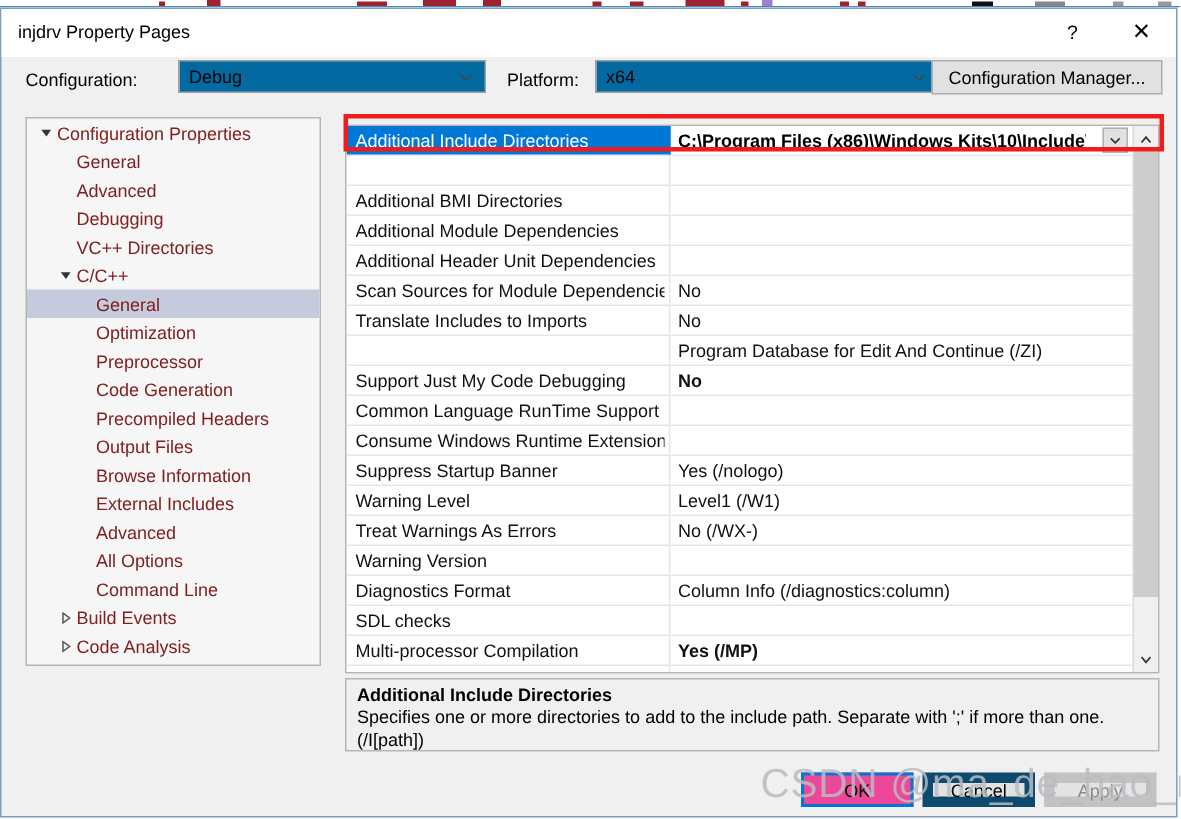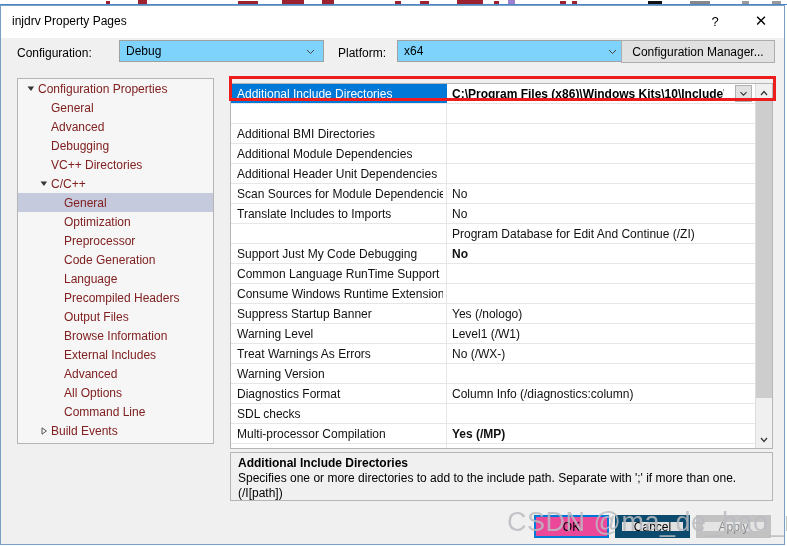--- a/index.html
+++ b/index.html
@@ -63,21 +63,21 @@
   #config-row {
     position: absolute; left: 0; top: 32px; width: 785px; height: 32px; padding-left: 28px;
   }
   .field-label {
     position: absolute; top: 8px;
     font-size: 12px; color: #000;
     white-space: nowrap;
   }
   .combo {
     position: absolute; top: 2px; height: 22px;
-    background: #7dd3fc;
+    background: #0369a1;
     border: 1px solid #a0a0a0;
     box-sizing: border-box;
   }
   .combo .combo-text {
     position: absolute; left: 6px; top: 3px;
     font-size: 12px; color: #000;
     white-space: nowrap;
   }
   .combo .chev {
     position: absolute; right: 8px; top: 6px;
@@ -362,24 +362,20 @@
       <div class="tree-item d2 nochev">
         <span class="tw"></span>
         <span class="tlabel">Preprocessor</span>
       </div>
       <div class="tree-item d2 nochev">
         <span class="tw"></span>
         <span class="tlabel">Code Generation</span>
       </div>
       <div class="tree-item d2 nochev">
         <span class="tw"></span>
-        <span class="tlabel">Language</span>
-      </div>
-      <div class="tree-item d2 nochev">
-        <span class="tw"></span>
         <span class="tlabel">Precompiled Headers</span>
       </div>
       <div class="tree-item d2 nochev">
         <span class="tw"></span>
         <span class="tlabel">Output Files</span>
       </div>
       <div class="tree-item d2 nochev">
         <span class="tw"></span>
         <span class="tlabel">Browse Information</span>
       </div>

